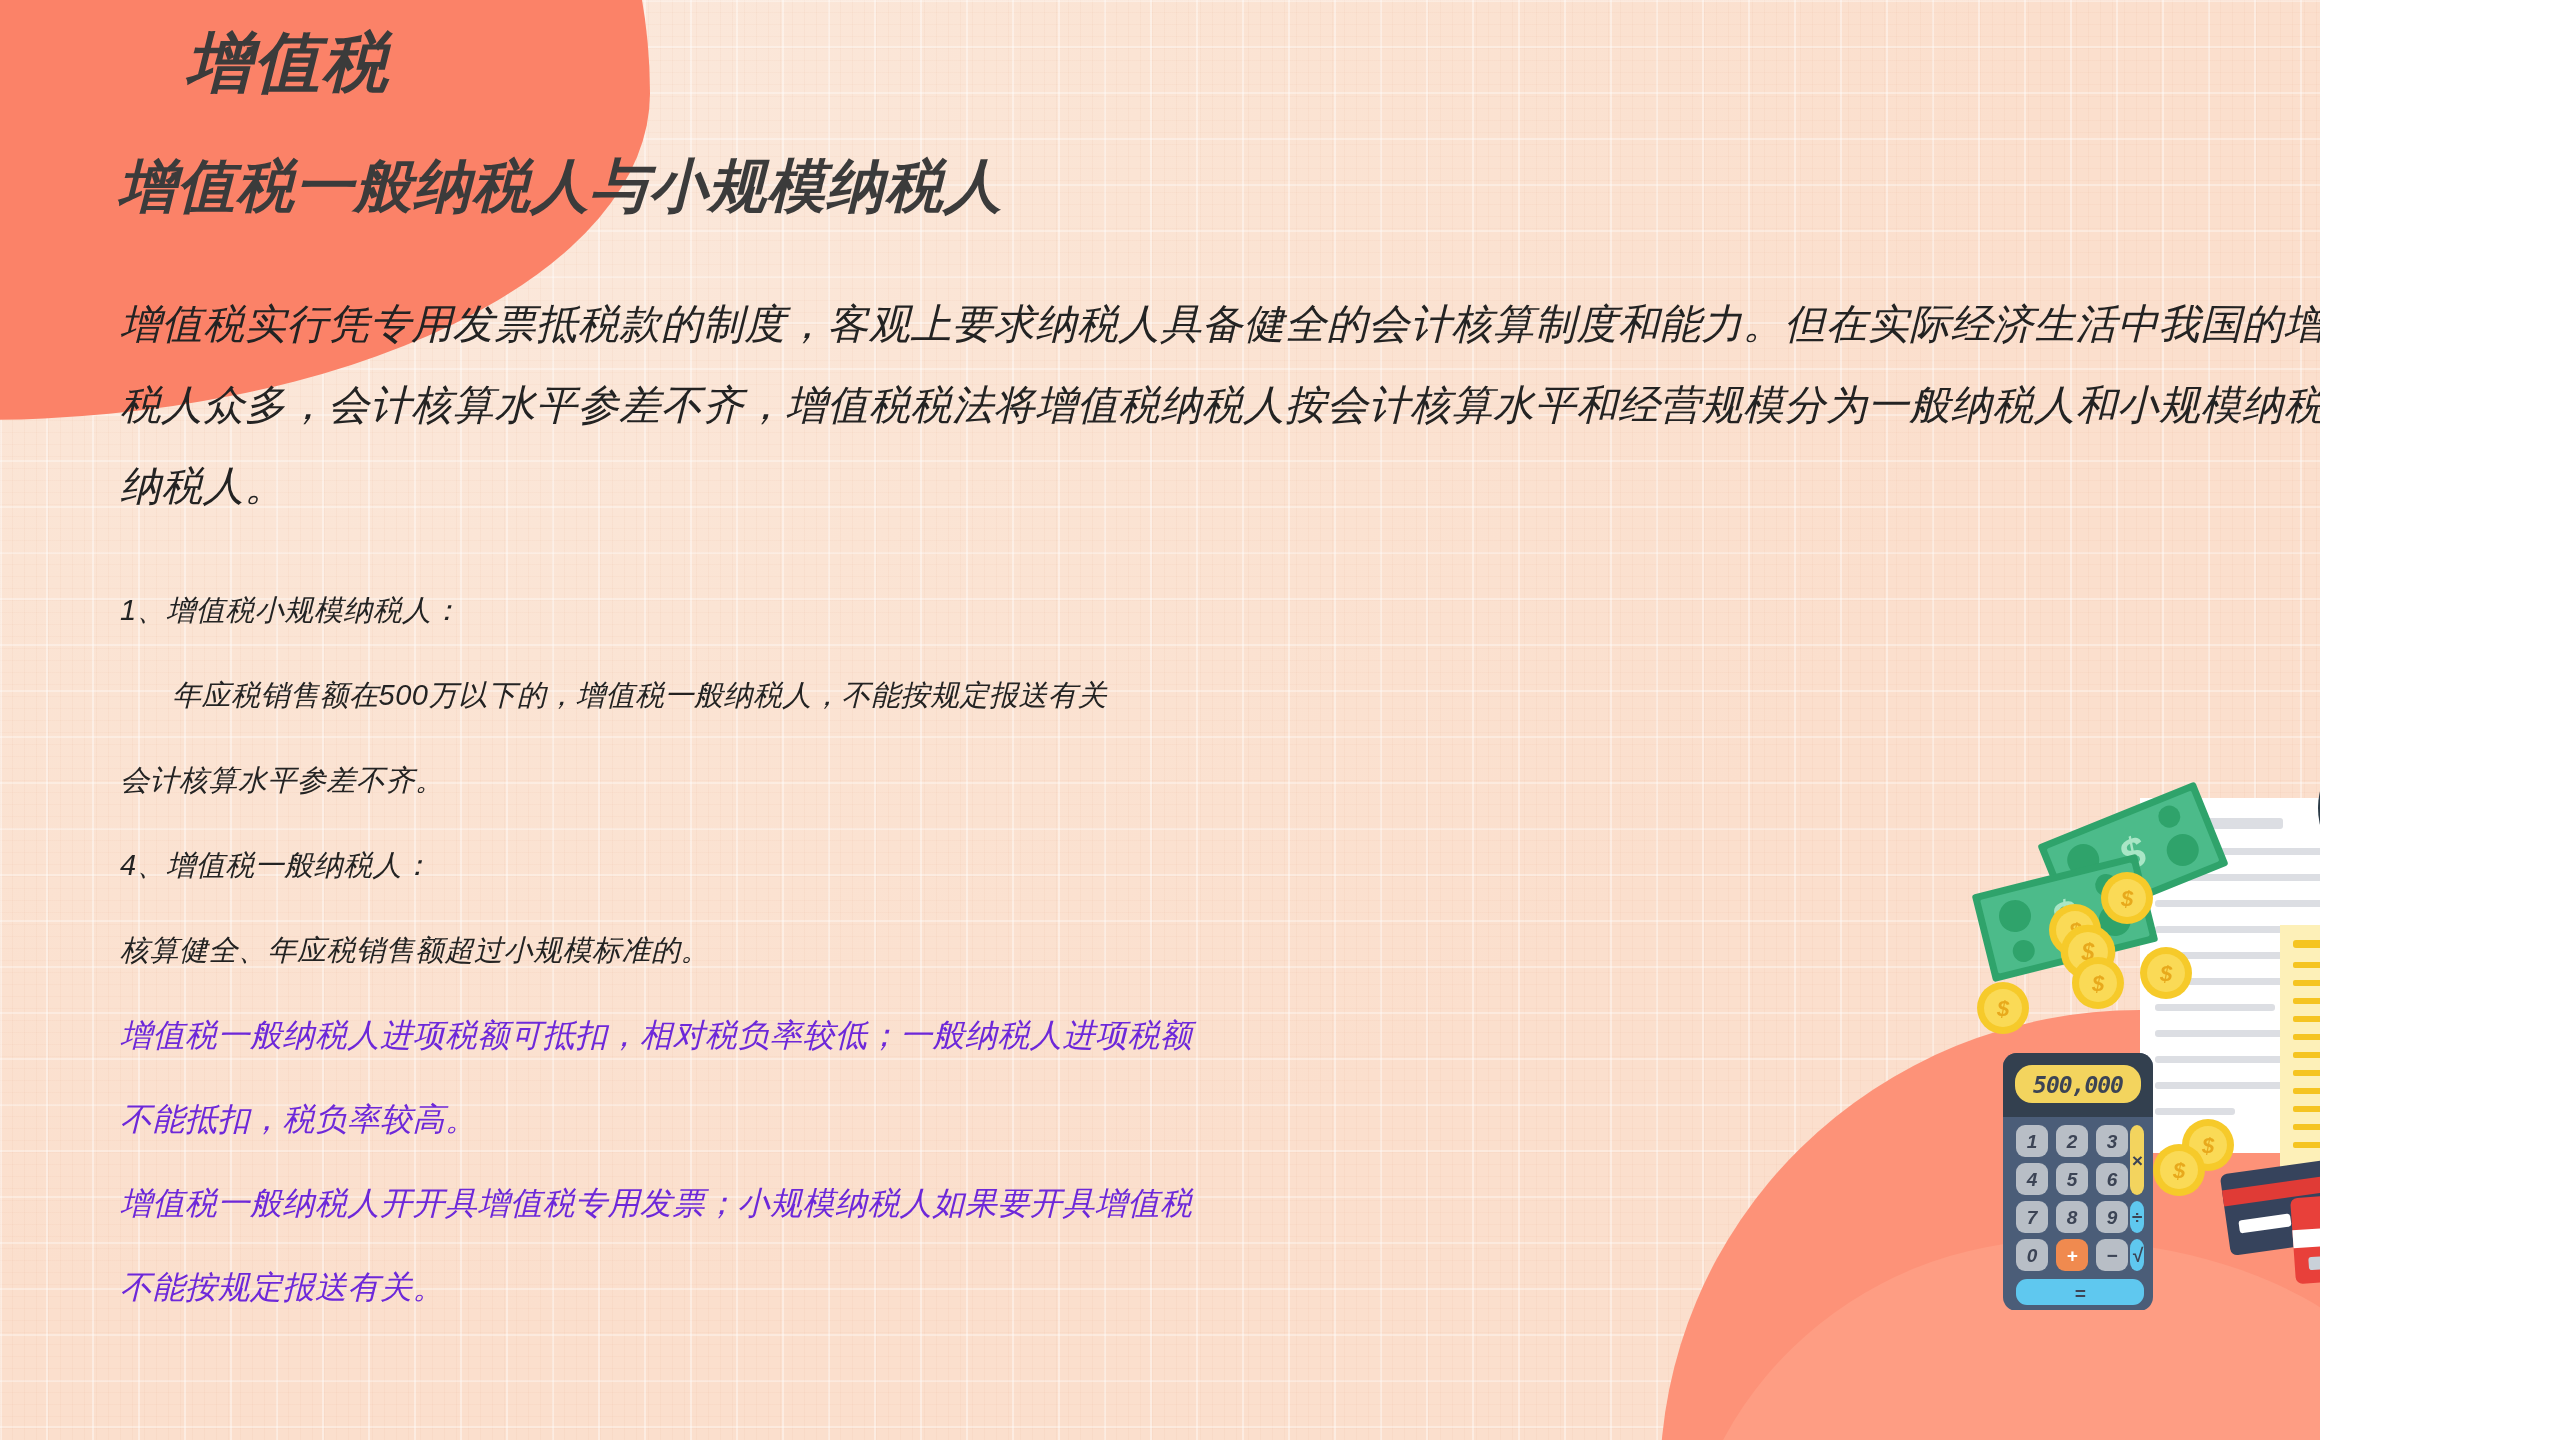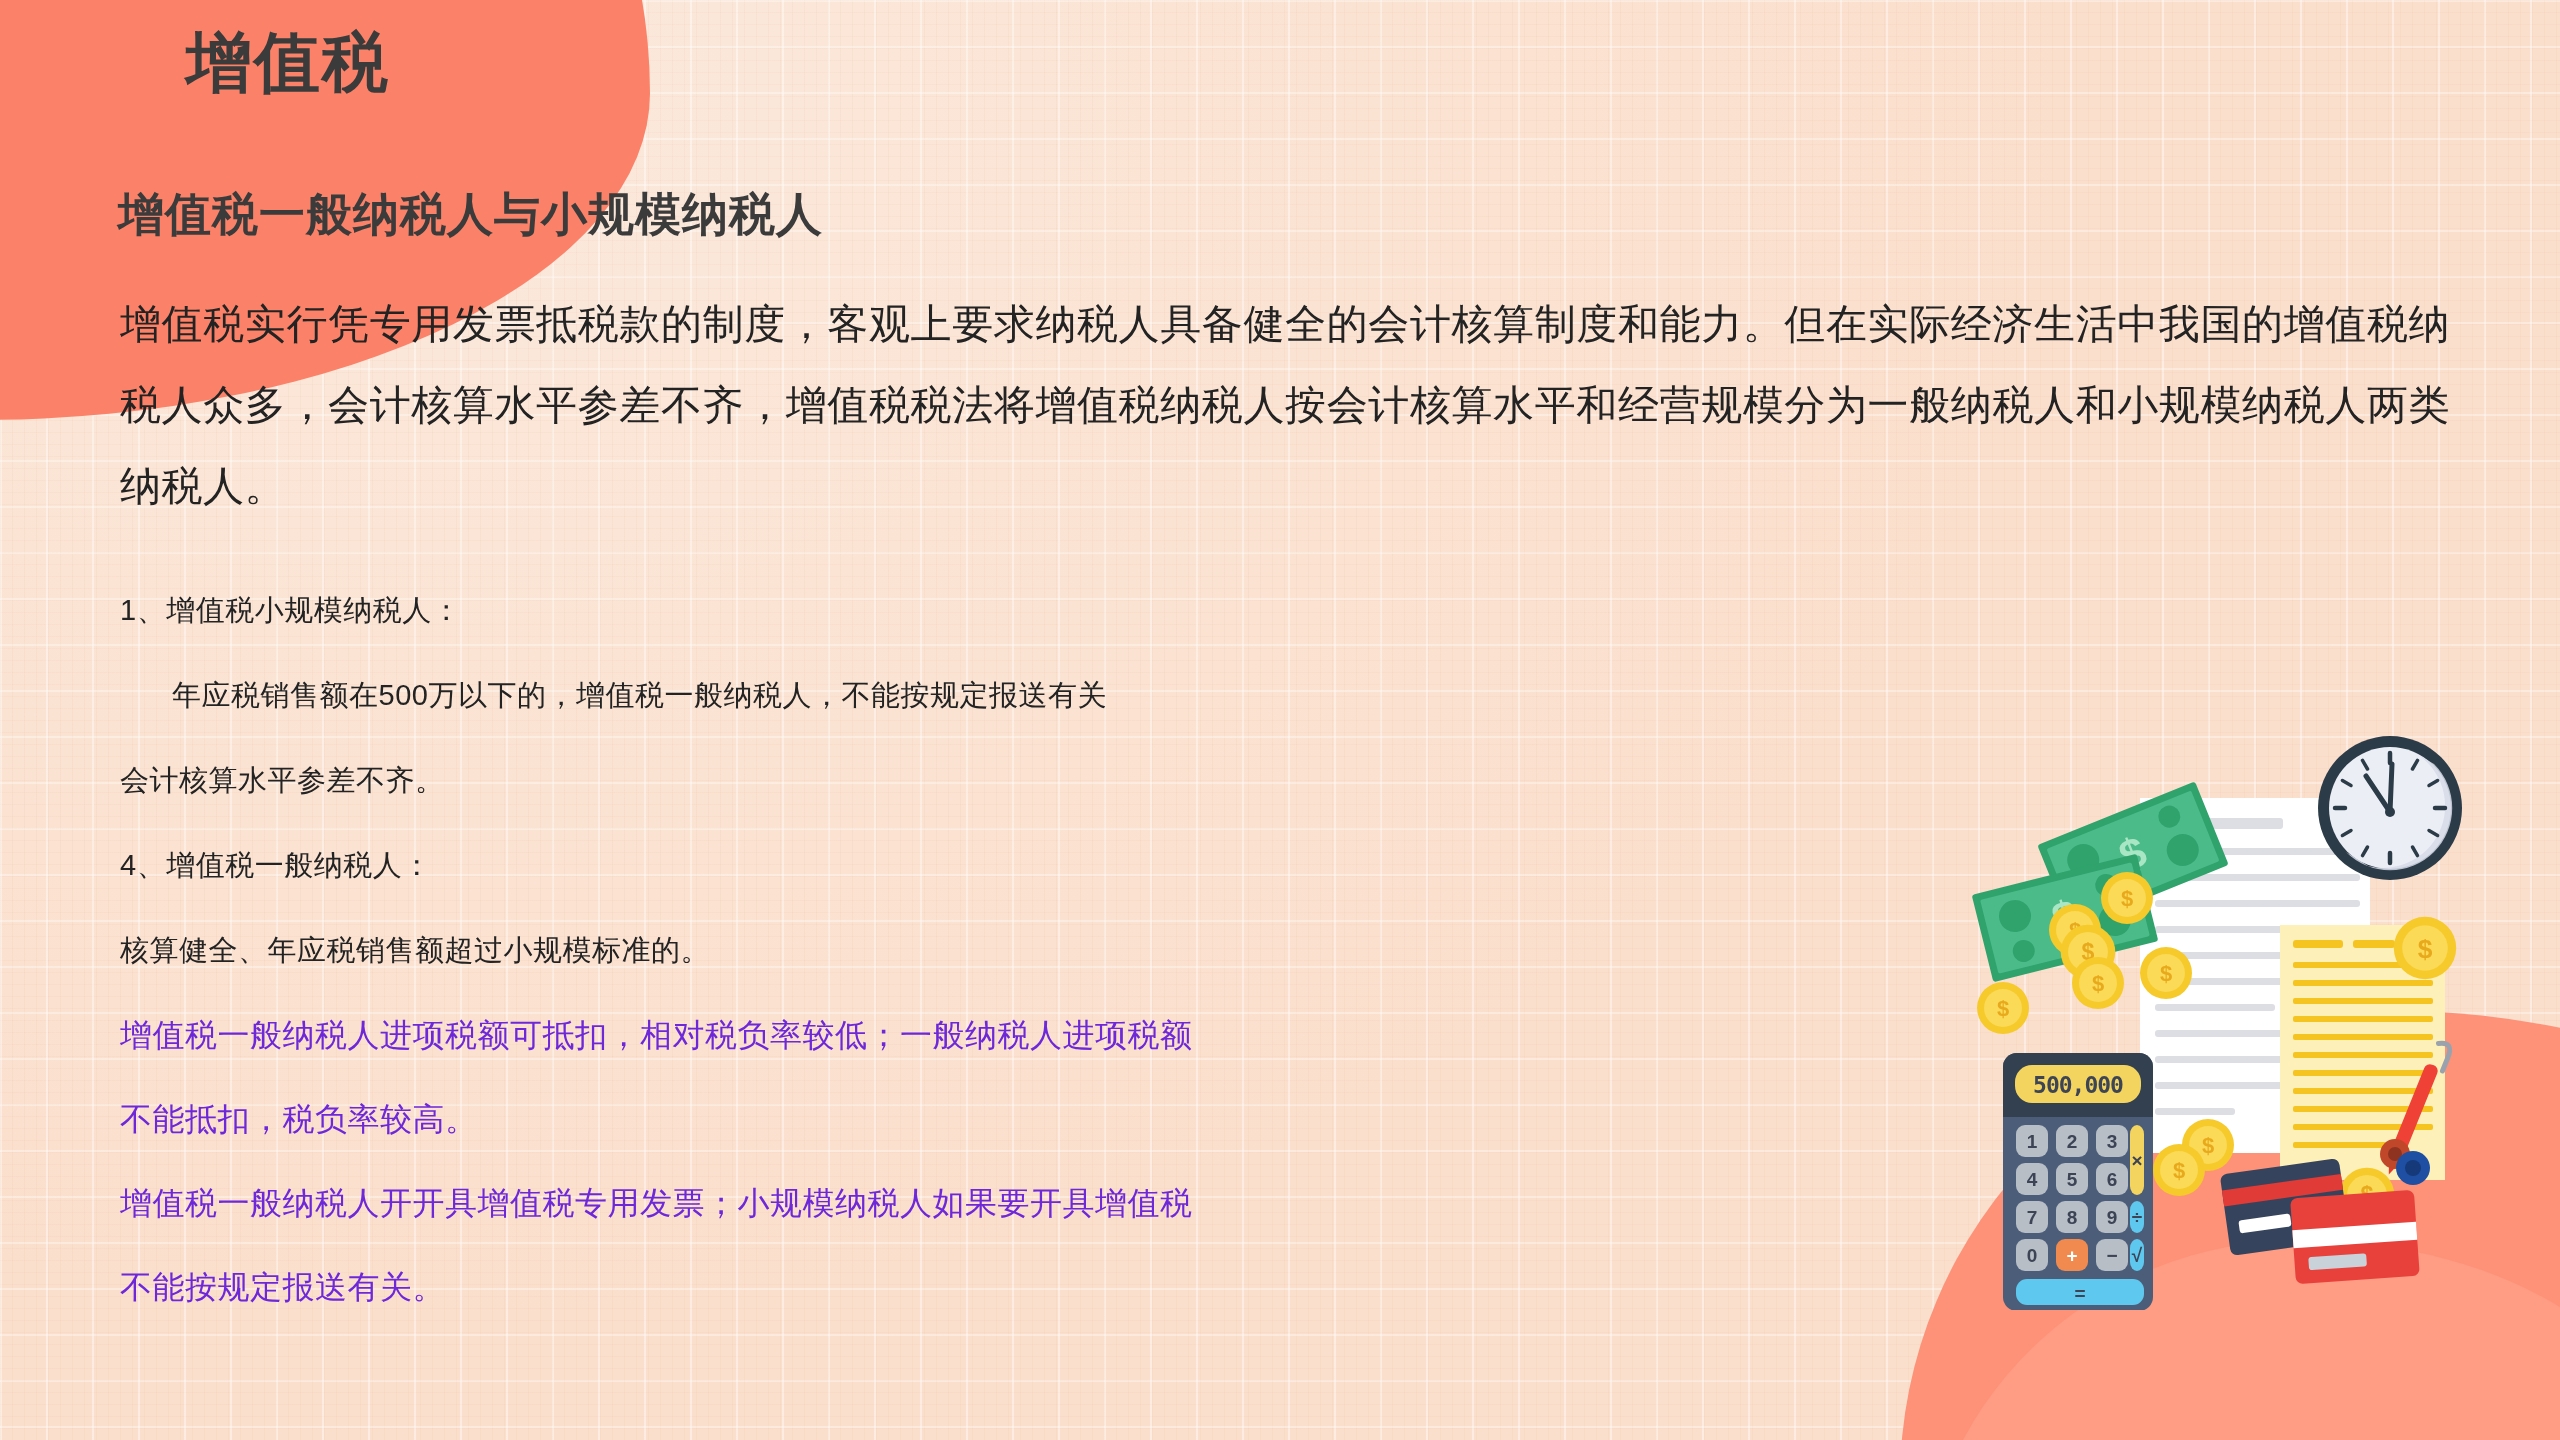--- a/index.html
+++ b/index.html
@@ -5,24 +5,25 @@
   html, body {
     margin: 0;
     padding: 0;
     background: #ffffff;
   }
   body {
     font-family: "Liberation Sans", "DejaVu Sans", sans-serif;
   }
   #slide {
     position: relative;
-    width: 2560px;
+    width: 2320px;
     height: 1440px;
     overflow: hidden;
     background: #fae3d2;
+    font-style: italic;
   }
   
   .bg-wash {
     position: absolute;
     inset: 0;
     background:
       radial-gradient(ellipse 1600px 1200px at 18% 8%, #fbe9dd 0%, #fbe4d4 45%, #fbdfcd 100%),
       linear-gradient(160deg, #fce9dc 0%, #fbe2d0 55%, #fadcc6 100%);
   }
   
@@ -96,26 +97,25 @@
     font-size: 66px;
     font-weight: 700;
     color: #3b3b3b;
     letter-spacing: 2px;
     white-space: nowrap;
   }
   .subtitle {
     position: absolute;
     left: 118px;
     top: 148px;
-    font-size: 46px;
+    font-size: 58px;
     font-weight: 700;
     color: #3b3b3b;
     letter-spacing: 1px;
     white-space: nowrap;
-    margin-top: 36px;
   }
   .para {
     position: absolute;
     left: 120px;
     top: 284px;
     width: 2330px;
     font-size: 41px;
     line-height: 81px;
     color: #232323;
     text-align: justify;

